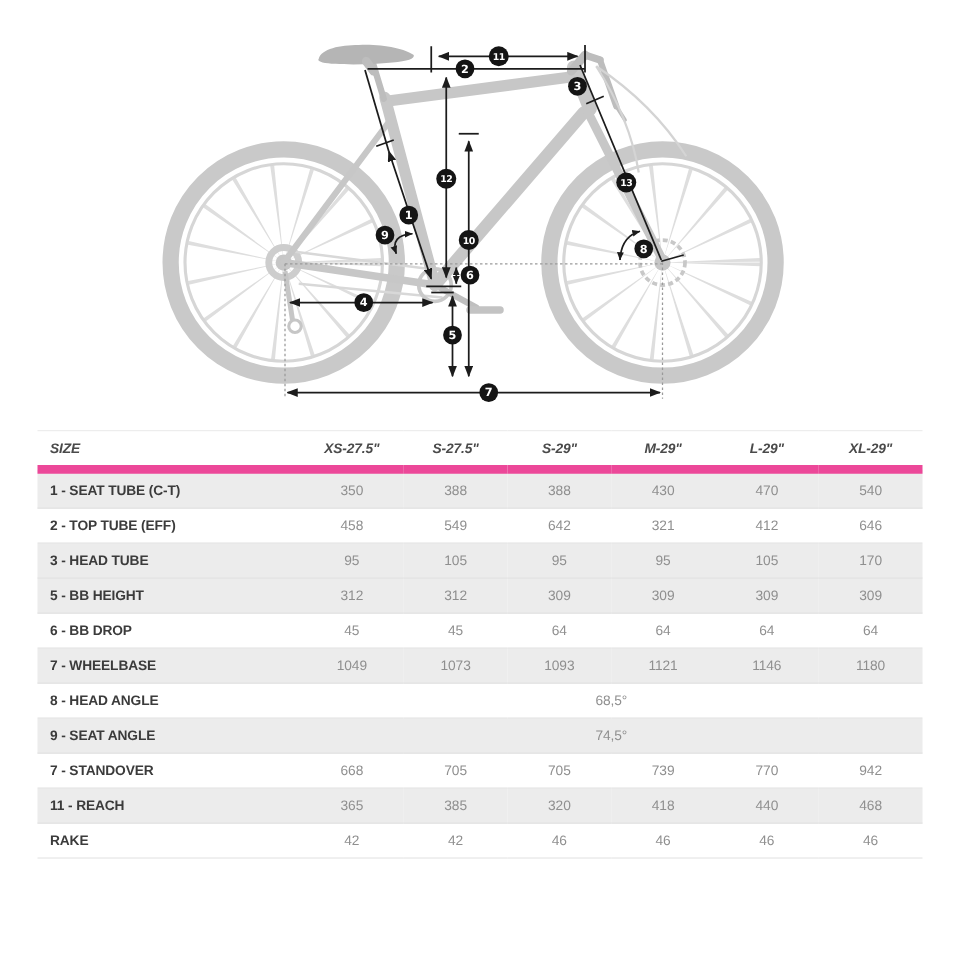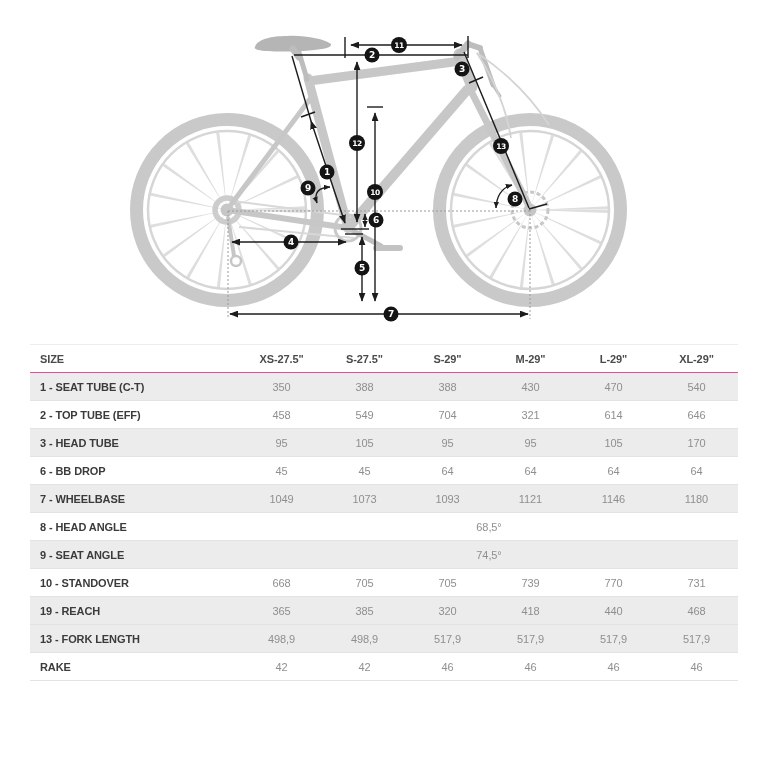--- a/index.html
+++ b/index.html
@@ -12,21 +12,21 @@
   
   .dim{stroke:#1c1c1c;stroke-width:1.4;fill:none;}
   .dot{stroke:#9a9a9a;stroke-width:1;stroke-dasharray:2 2;fill:none;}
   .badge circle, .badge ellipse{fill:#141414;}
   .badge text{fill:#ffffff;font:bold 9px "DejaVu Sans",sans-serif;text-anchor:middle;}
   .badge.b2 text{font-size:7.5px;letter-spacing:-0.5px;}
   
   table{border-collapse:collapse;width:708px;margin:4px 30px 0 30px;table-layout:fixed;}
   th,td{height:27px;padding:0;font-size:11px;letter-spacing:-0.1px;}
   thead tr{border-top:1px solid #ededed;}
-  th{color:#4a4a4a;font-weight:bold;text-align:center;border-bottom:1px solid #ec4899;}
+  th{color:#4a4a4a;font-weight:bold;text-align:center;border-bottom:7px solid #ec4899;font-style:italic;}
   th.lab{text-align:left;padding-left:10px;width:200px;}
   td.lab{font-weight:bold;color:#3b3b3b;text-align:left;padding-left:10px;}
   td.val{color:#8f8f8f;text-align:center;font-weight:normal;}
   tbody tr{border-bottom:1px solid #e2e2e2;}
   tr.alt{background:#ececec;}
 </style>
 </head>
 <body>
 
 <svg class="diagram" width="768" height="340" viewBox="0 0 768 340" xmlns="http://www.w3.org/2000/svg">
@@ -203,34 +203,43 @@
       <td class="val">388</td>
       <td class="val">388</td>
       <td class="val">430</td>
       <td class="val">470</td>
       <td class="val">540</td>
     </tr>
     <tr>
       <td class="lab">2 - TOP TUBE (EFF)</td>
       <td class="val">458</td>
       <td class="val">549</td>
-      <td class="val">704</td>
+      <td class="val">642</td>
       <td class="val">321</td>
-      <td class="val">614</td>
+      <td class="val">412</td>
       <td class="val">646</td>
     </tr>
     <tr class="alt">
       <td class="lab">3 - HEAD TUBE</td>
       <td class="val">95</td>
       <td class="val">105</td>
       <td class="val">95</td>
       <td class="val">95</td>
       <td class="val">105</td>
       <td class="val">170</td>
     </tr>
+    <tr class="alt">
+      <td class="lab">5 - BB HEIGHT</td>
+      <td class="val">312</td>
+      <td class="val">312</td>
+      <td class="val">309</td>
+      <td class="val">309</td>
+      <td class="val">309</td>
+      <td class="val">309</td>
+    </tr>
     <tr>
       <td class="lab">6 - BB DROP</td>
       <td class="val">45</td>
       <td class="val">45</td>
       <td class="val">64</td>
       <td class="val">64</td>
       <td class="val">64</td>
       <td class="val">64</td>
     </tr>
     <tr class="alt">
@@ -244,46 +253,37 @@
     </tr>
     <tr>
       <td class="lab">8 - HEAD ANGLE</td>
       <td class="val" colspan="6">68,5°</td>
     </tr>
     <tr class="alt">
       <td class="lab">9 - SEAT ANGLE</td>
       <td class="val" colspan="6">74,5°</td>
     </tr>
     <tr>
-      <td class="lab">10 - STANDOVER</td>
+      <td class="lab">7 - STANDOVER</td>
       <td class="val">668</td>
       <td class="val">705</td>
       <td class="val">705</td>
       <td class="val">739</td>
       <td class="val">770</td>
-      <td class="val">731</td>
-    </tr>
-    <tr class="alt">
-      <td class="lab">19 - REACH</td>
+      <td class="val">942</td>
+    </tr>
+    <tr class="alt">
+      <td class="lab">11 - REACH</td>
       <td class="val">365</td>
       <td class="val">385</td>
       <td class="val">320</td>
       <td class="val">418</td>
       <td class="val">440</td>
       <td class="val">468</td>
     </tr>
-    <tr class="alt">
-      <td class="lab">13 - FORK LENGTH</td>
-      <td class="val">498,9</td>
-      <td class="val">498,9</td>
-      <td class="val">517,9</td>
-      <td class="val">517,9</td>
-      <td class="val">517,9</td>
-      <td class="val">517,9</td>
-    </tr>
     <tr>
       <td class="lab">RAKE</td>
       <td class="val">42</td>
       <td class="val">42</td>
       <td class="val">46</td>
       <td class="val">46</td>
       <td class="val">46</td>
       <td class="val">46</td>
     </tr>
   </tbody>

